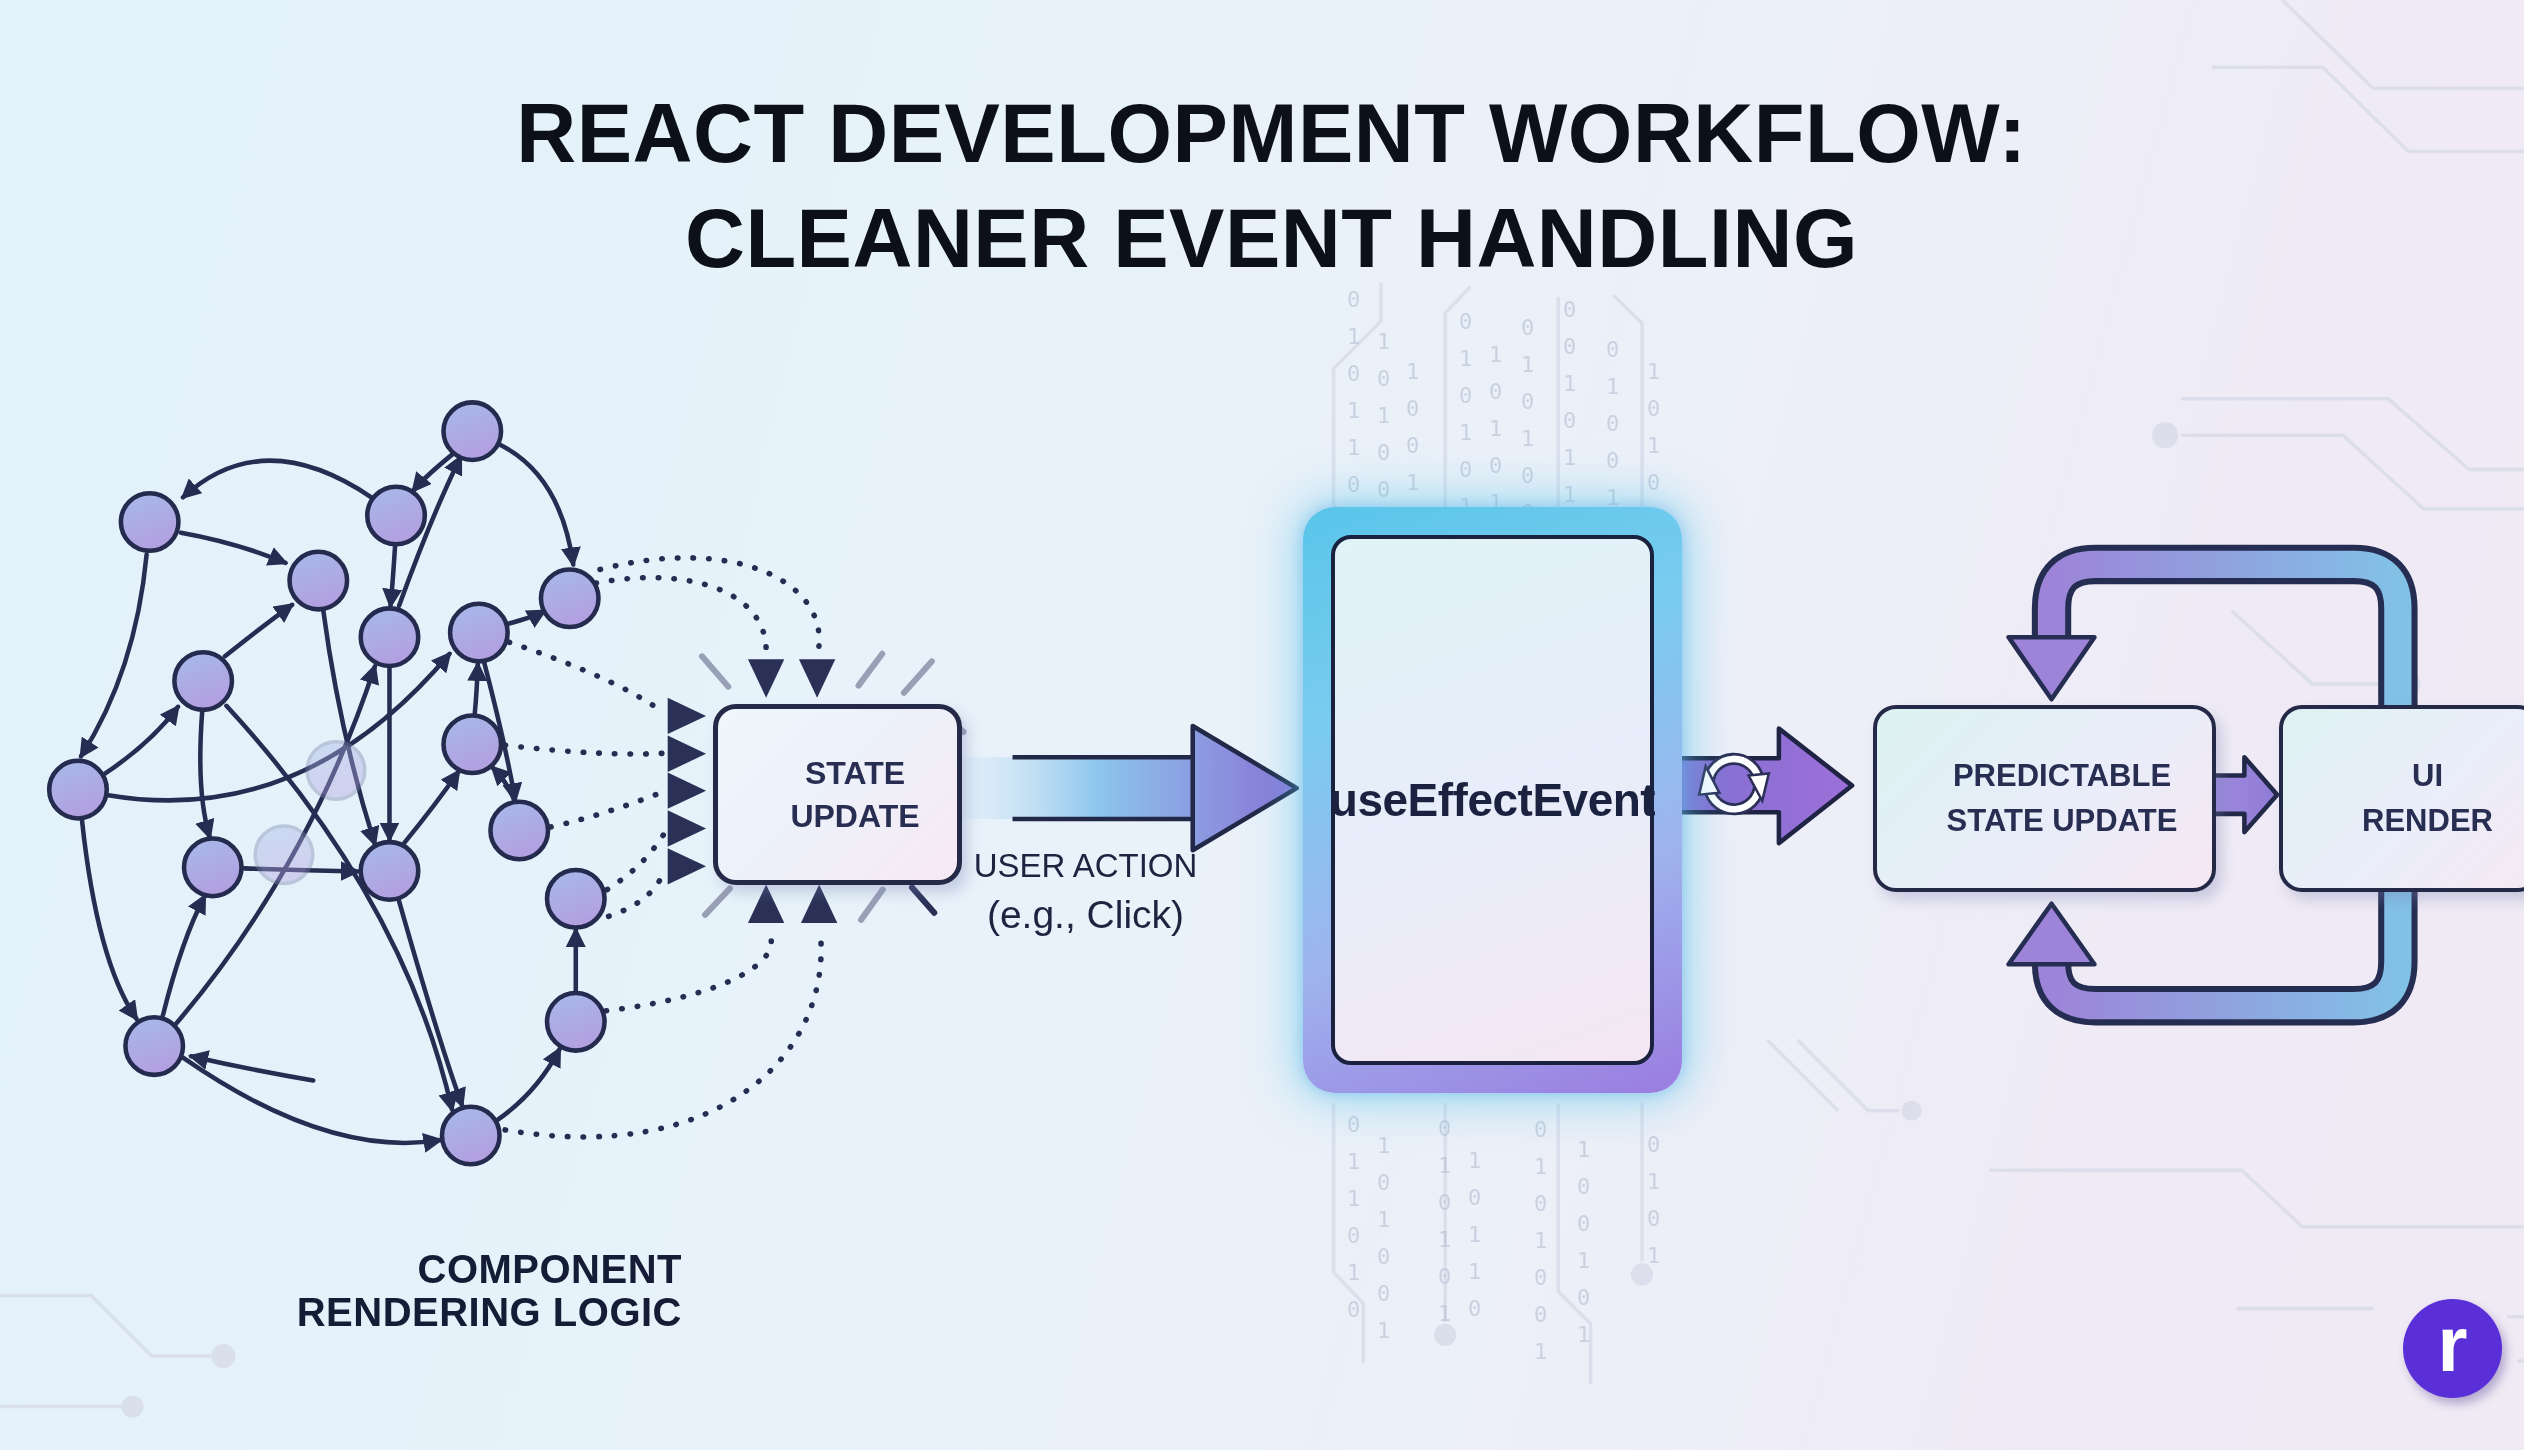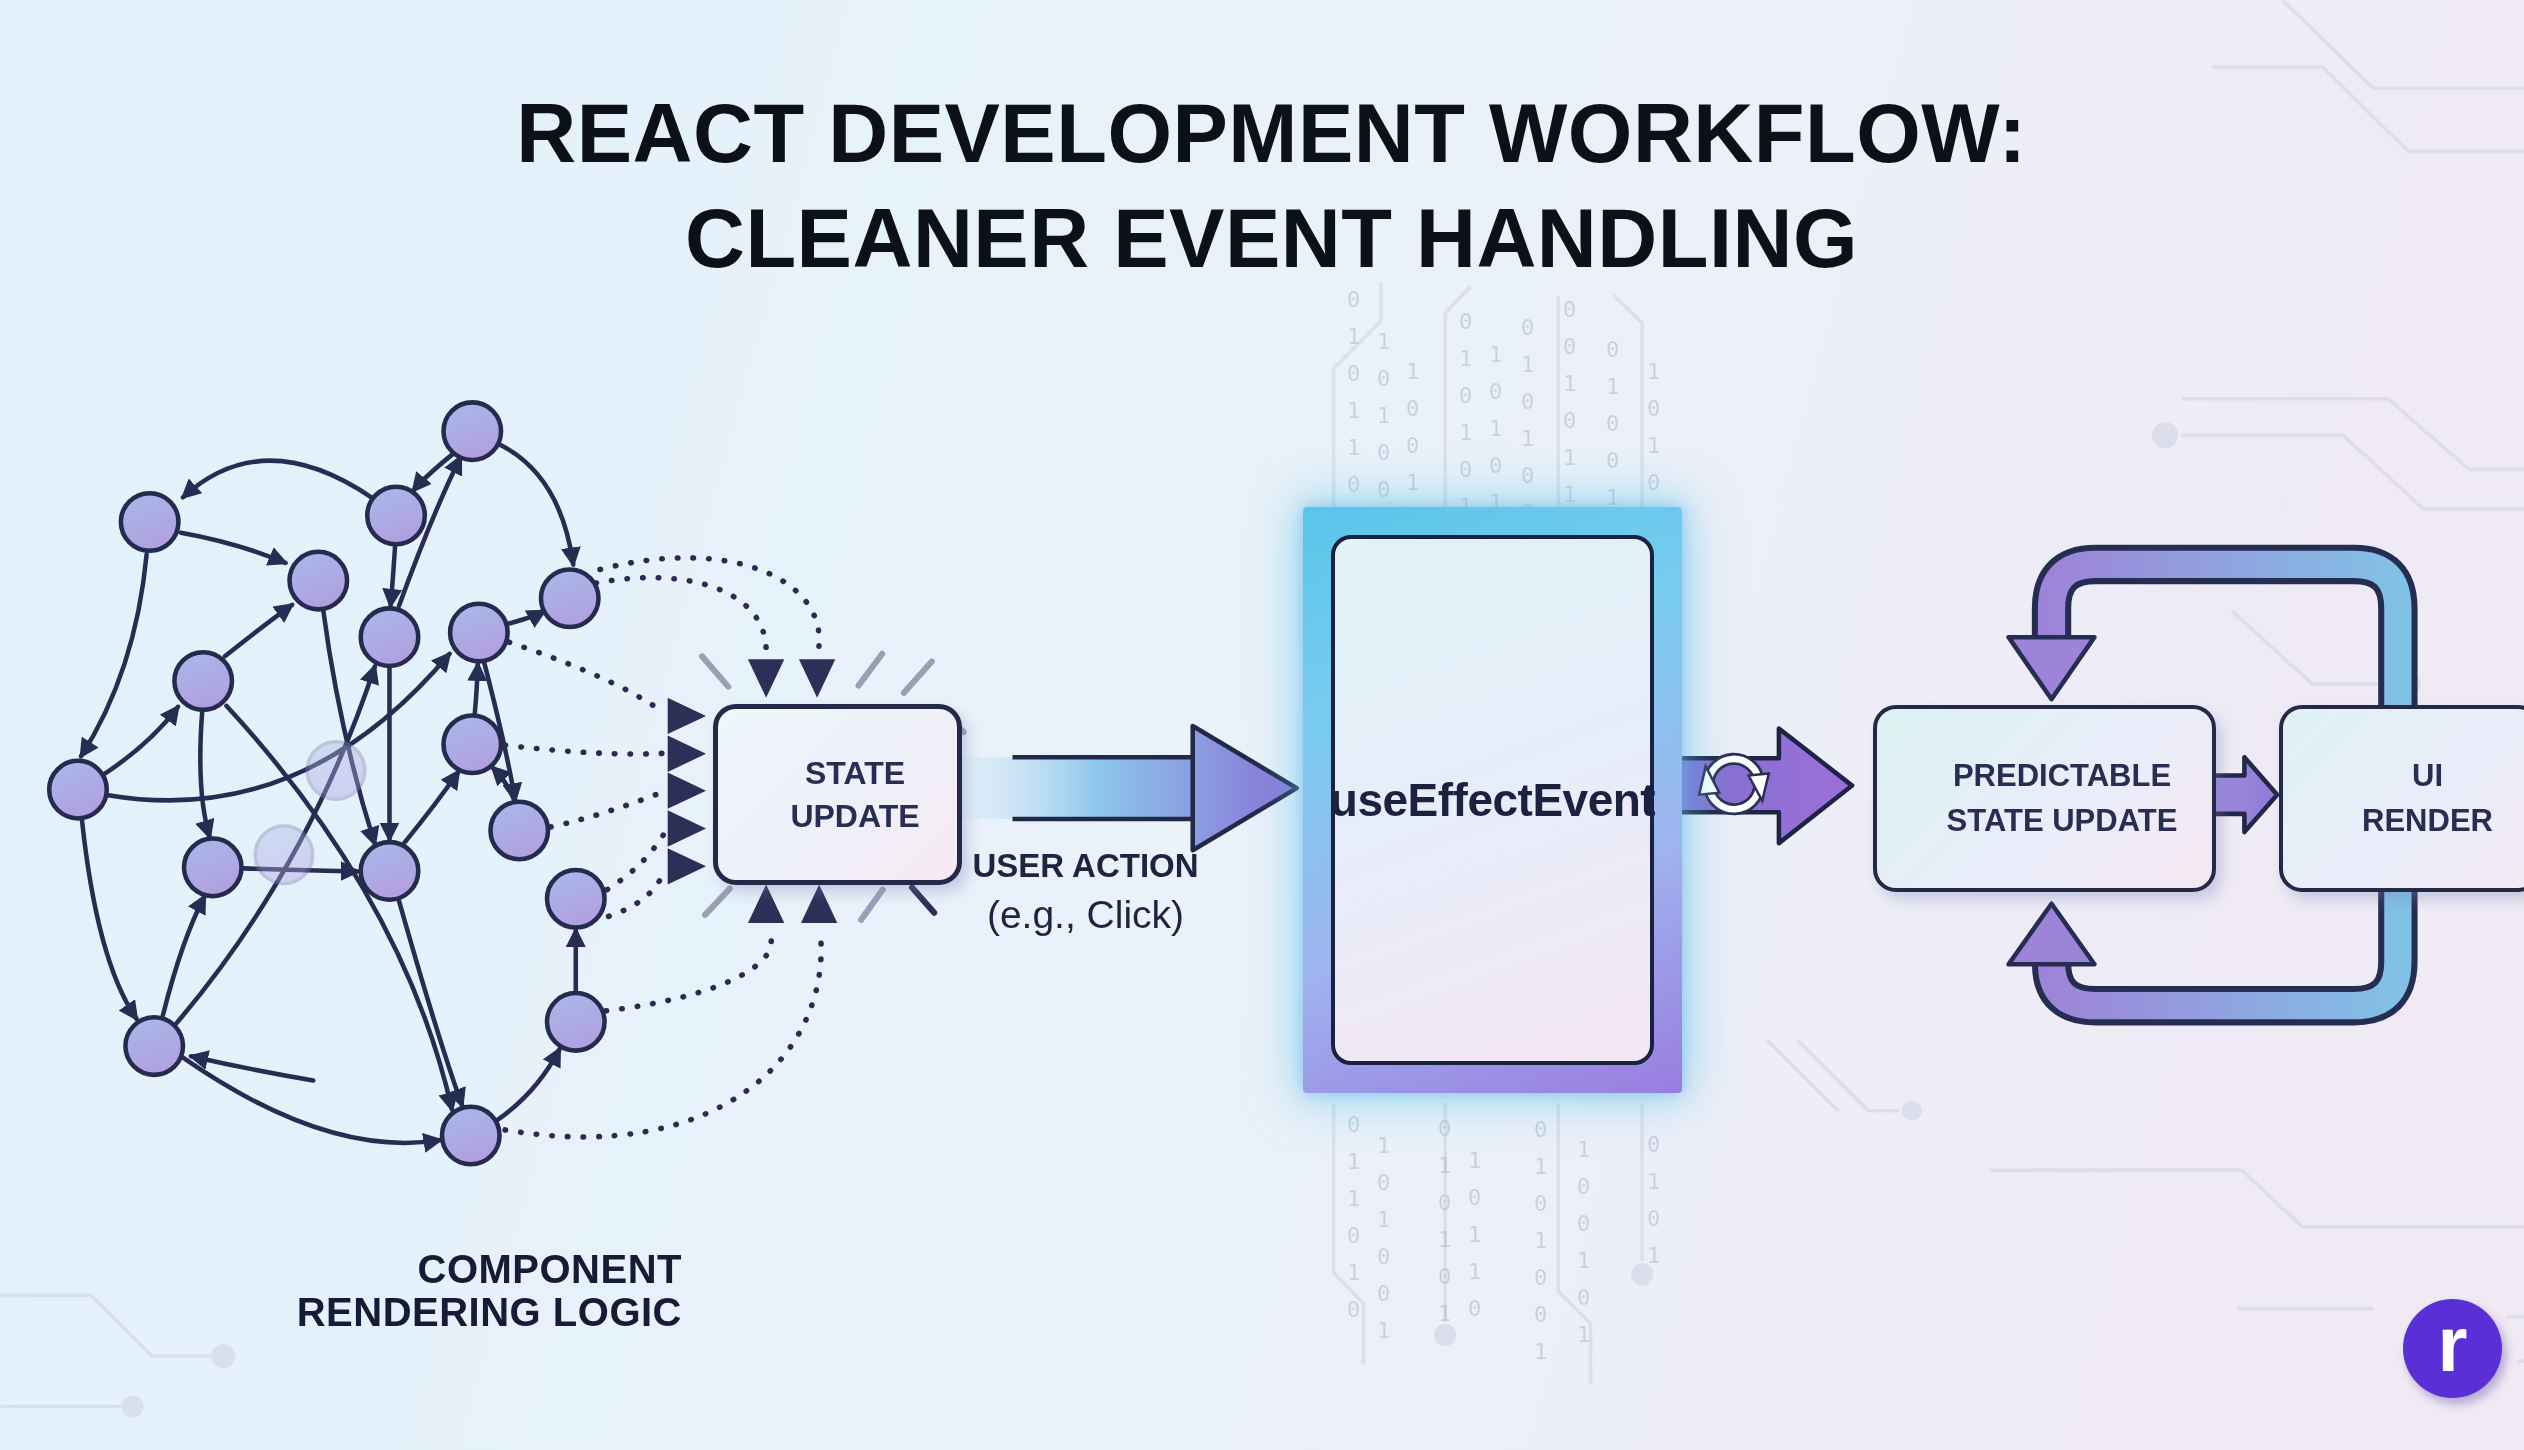--- a/index.html
+++ b/index.html
@@ -13,29 +13,29 @@
     font-size:83px;line-height:1.262;font-weight:700;color:#0c1018;letter-spacing:0.5px;}
   .flowbox{position:absolute;z-index:4;display:flex;flex-direction:column;align-items:center;justify-content:center;
     border:5px solid #232946;border-radius:23px;color:#272e52;font-weight:700;text-align:center;
     box-shadow:6px 8px 13px rgba(120,130,180,.32);padding-left:35px;}
   #state-box{left:713px;top:704px;width:204px;height:171px;font-size:32px;line-height:1.32;
     background:linear-gradient(135deg,#eff7fb 0%,#edf1fa 45%,#f7e9f3 100%);}
   #pred-box{left:1873px;top:705px;width:300px;height:179px;font-size:31px;line-height:1.45;border-width:4.5px;
     background:linear-gradient(135deg,#dcf2f1 0%,#e9edfa 55%,#f6e8f2 100%);}
   #ui-box{left:2279px;top:705px;width:219px;height:179px;font-size:31px;line-height:1.45;border-width:4.5px;
     background:linear-gradient(135deg,#def2f2 0%,#eaedfa 55%,#f5e9f3 100%);}
-  #uee-outer{position:absolute;z-index:4;left:1303px;top:507px;width:379px;height:586px;border-radius:4px;
+  #uee-outer{position:absolute;z-index:4;left:1303px;top:507px;width:379px;height:586px;border-radius:32px;
     background:linear-gradient(160deg,#58c5e9 0%,#79ccf0 30%,#9fb4ee 65%,#9a7ce0 100%);
     box-shadow:0 0 48px 7px rgba(86,199,235,.55),0 0 14px rgba(110,160,235,.5);}
   #uee-inner{position:absolute;left:28px;top:28px;right:28px;bottom:28px;border:4px solid #1a2240;border-radius:20px;
     display:flex;align-items:center;justify-content:center;
     background:linear-gradient(160deg,#e0f3f6 0%,#e7edfa 48%,#f4e7f3 100%);
     font-size:46px;font-weight:600;color:#1a2240;letter-spacing:-0.5px;}
   #user-action{position:absolute;z-index:3;left:944px;top:844px;width:283px;text-align:center;color:#1c2440;}
-  #user-action .l1{font-size:33px;font-weight:700;line-height:1.35;}
+  #user-action .l1{font-size:33px;font-weight:400;line-height:1.35;}
   #user-action .l2{font-size:39px;font-weight:400;line-height:1.35;}
   #net-label{position:absolute;z-index:3;left:278px;top:1248px;width:404px;text-align:right;
     font-size:40px;font-weight:700;line-height:1.07;color:#141c36;letter-spacing:0.5px;}
   #logo{position:absolute;z-index:5;left:2403px;top:1299px;width:99px;height:99px;border-radius:50%;
     background:#5b2fd8;display:flex;align-items:center;justify-content:center;
     box-shadow:4px 6px 10px rgba(70,50,140,.35);}
   #logo span{color:#ffffff;font-size:77px;font-weight:700;line-height:1;transform:translateY(-4px);}
 </style>
 </head>
 <body>

